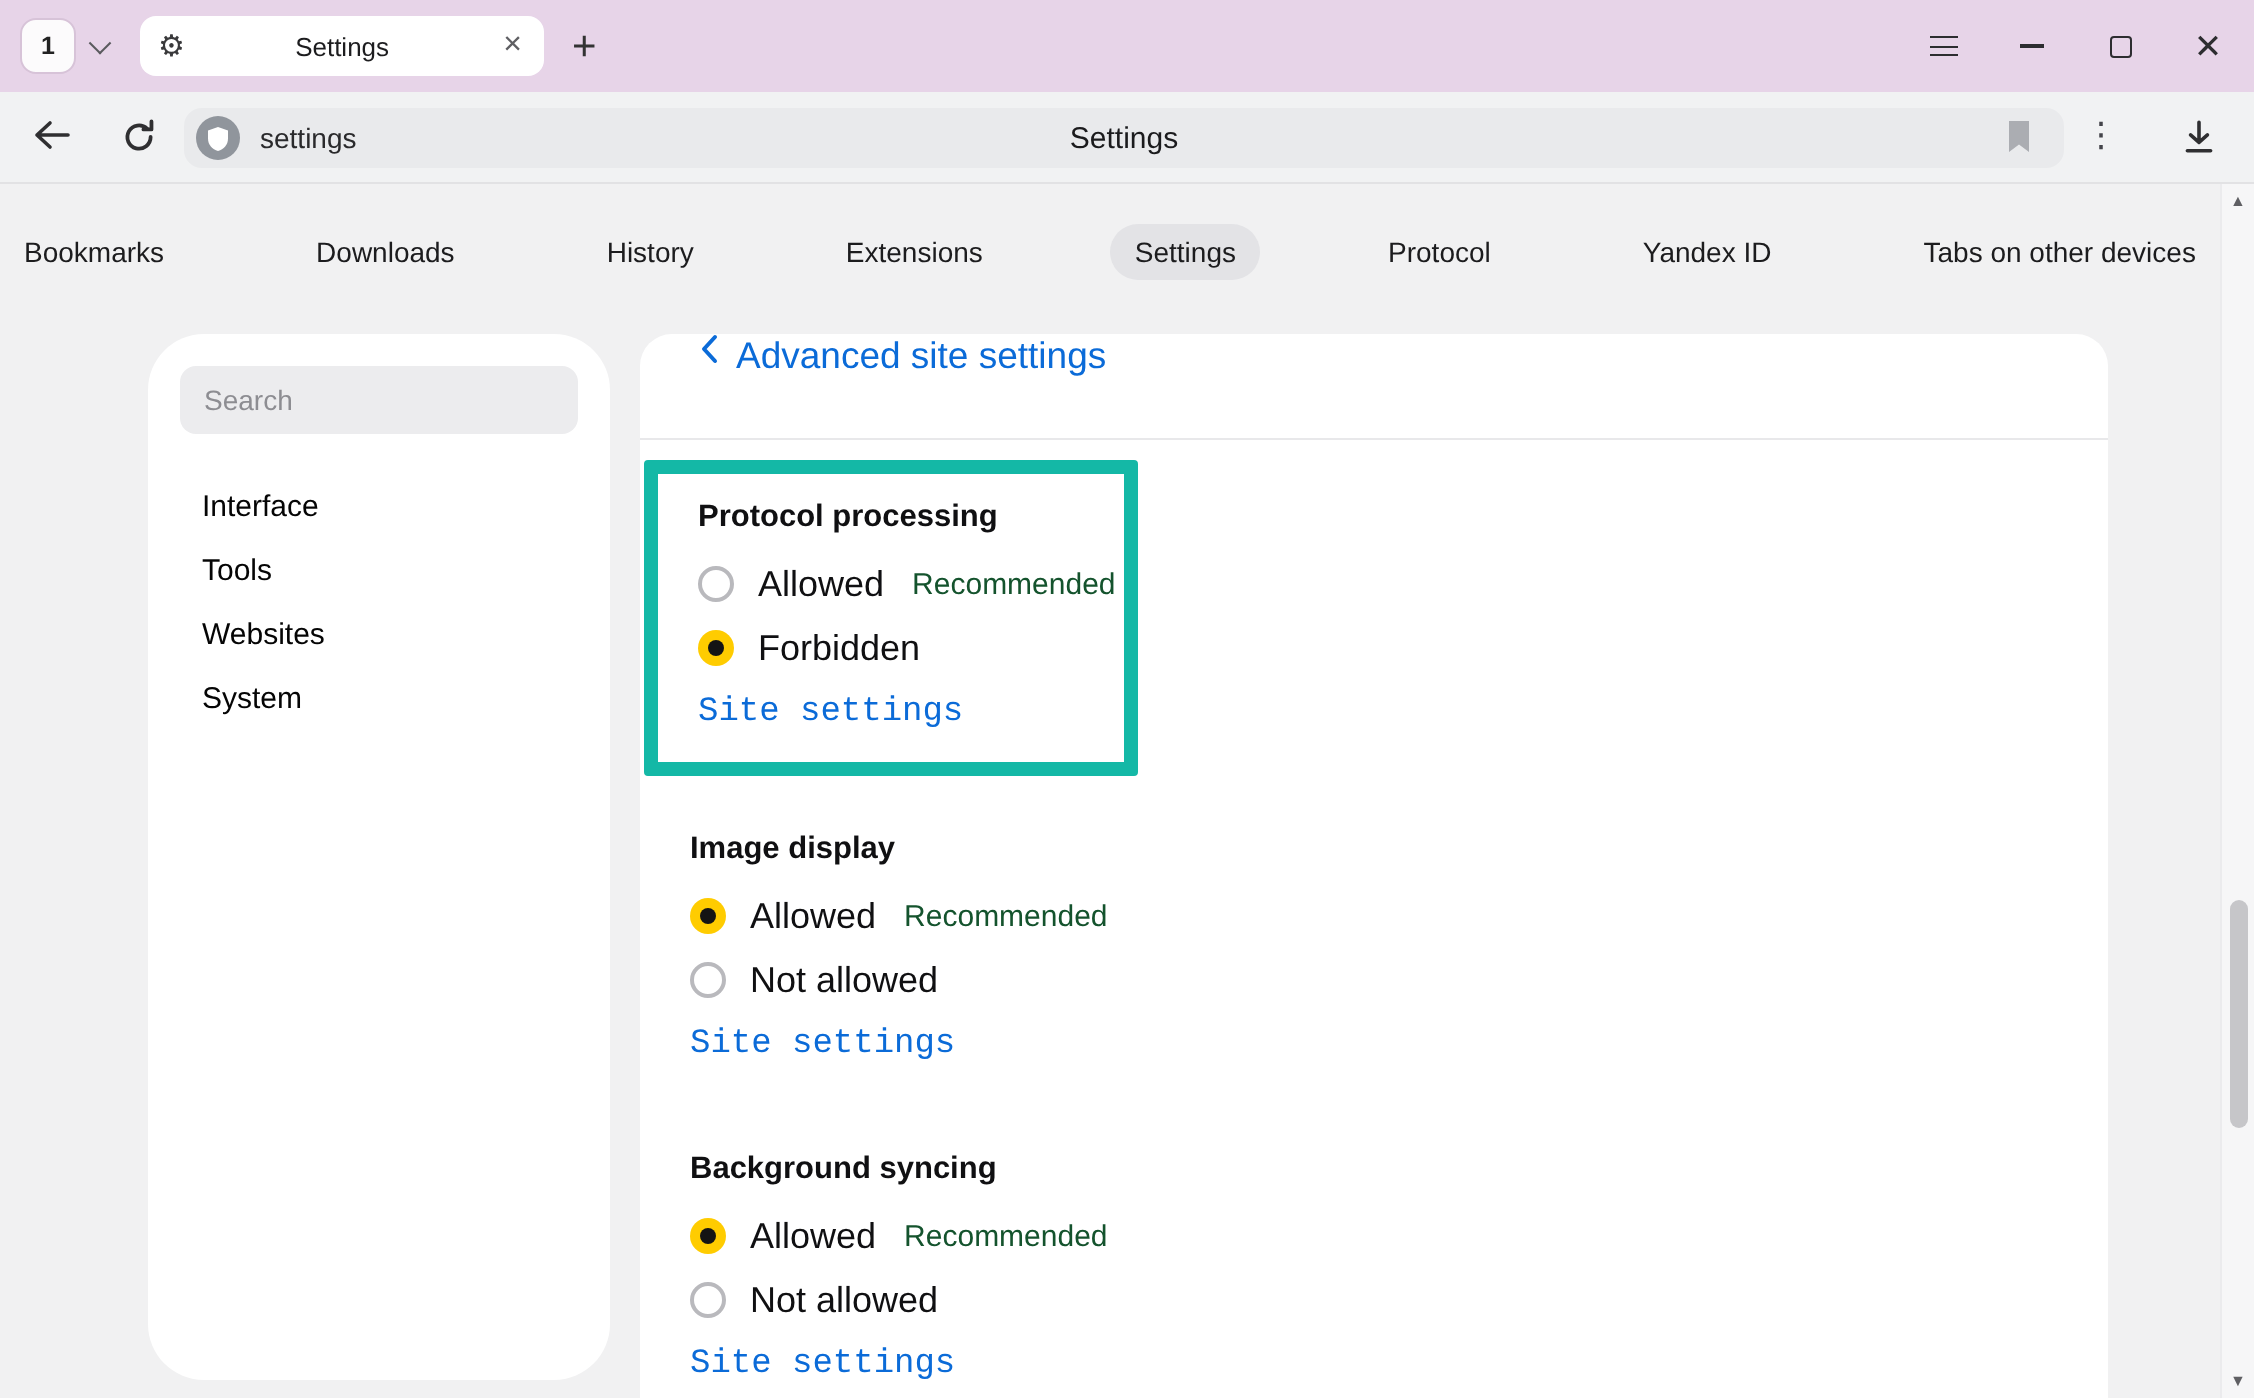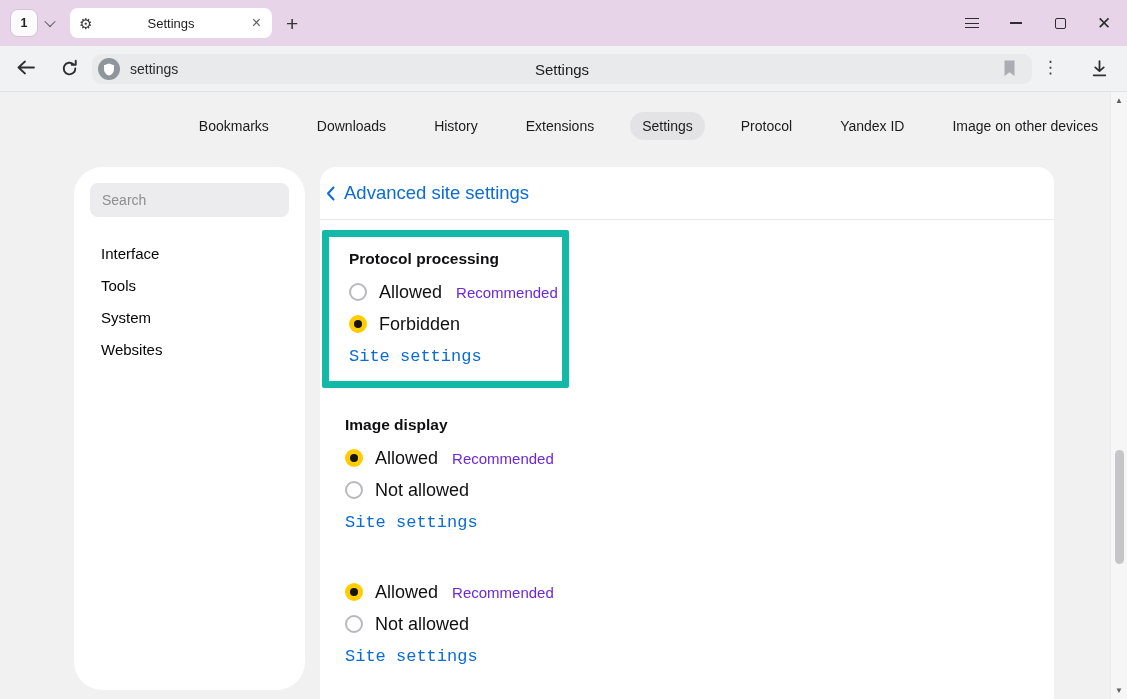--- a/index.html
+++ b/index.html
@@ -44,53 +44,53 @@
   .url-text { margin-left:10px; font-size:14px; color:#2a2a2c; }
   .page-title { position:absolute; left:50%; transform:translateX(-50%);
     font-size:15px; color:#1b1b1d; }
   .bookmark-btn { position:absolute; right:15px; top:5px; cursor:pointer; }
   .kebab-btn { position:absolute; right:68px; top:13px; font-size:17px; color:#44444a;
     cursor:pointer; letter-spacing:0; line-height:1.1; }
   .dl-btn { position:absolute; right:18px; top:13px; cursor:pointer; }
 
   
   .topnav { position:absolute; top:112px; left:0; width:1110px; display:flex;
-    justify-content:flex-end; align-items:center; gap:24px; }
+    justify-content:space-between; align-items:center; gap:24px; }
   .topnav-item { font-size:14px; color:#1c1c1e; padding:6px 12px; border-radius:15px;
     cursor:pointer; white-space:nowrap; }
   .topnav-item.active { background:#e3e3e6; }
 
   .sidebar { position:absolute; left:74px; top:167px; width:231px; height:523px;
     background:#fff; border-radius:28px; padding:16px 27px 0 16px; }
   .search-input { width:199px; height:34px; background:#ececee; border:none;
     border-radius:8px; padding:0 12px; font-size:14px; color:#333;
     font-family:"Liberation Sans", sans-serif; outline:none; }
   .search-input::placeholder { color:#8d8d92; }
   .sidebar-list { margin-top:20px; }
   .sidebar-item { height:32px; display:flex; align-items:center; padding-left:11px;
     font-size:15px; color:#050505; cursor:pointer; border-radius:8px; }
 
   .main { position:absolute; left:320px; top:167px; width:734px; height:560px;
     background:#fff; border-radius:16px; }
-  .main-header { height:53px; display:flex; align-items:center; padding-left:6px;
+  .main-header { height:53px; display:flex; padding-left:30px;
     border-bottom:1px solid #e8e8ea; cursor:pointer; }
   .main-header .hdr-title { margin-left:9px; font-size:18.5px; color:#0b6bd8; }
   .sections { padding:10px 0 0 25px; }
   .section { margin-bottom:44px; }
   .section.highlighted { border:7px solid #14b8a6; border-radius:2px;
     width:247px; margin-left:-23px; padding:13px 10px 15px 20px; margin-bottom:28px; }
   .section-title { font-size:15.5px; font-weight:bold; color:#101012; margin-bottom:8px; }
   .option-row { display:flex; align-items:center; height:32px; cursor:pointer; }
   .radio { width:18px; height:18px; border-radius:50%; border:2px solid #b9b9bd;
     background:#fff; position:relative; flex:0 0 18px; }
   .radio.checked { border:none; background:#ffcc00; }
   .radio.checked::after { content:''; position:absolute; left:5px; top:5px;
     width:8px; height:8px; border-radius:50%; background:#141414; }
   .opt-label { margin-left:12px; font-size:18px; color:#101012; }
-  .opt-note { margin-left:14px; font-size:15px; color:#6d28d9; }
+  .opt-note { margin-left:14px; font-size:15px; color:#14532d; }
   .opt-note:empty { display:none; }
   .section-link { display:inline-block; margin-top:7px; font-size:17px;
     color:#0b6bd8; cursor:pointer;font-family:Liberation Mono, monospace; }
 
   
   .scrollbar { position:absolute; top:92px; right:0; width:17px; height:607px;
     background:#f6f6f7; border-left:1px solid #ebebed; }
   .sb-arrow { position:absolute; left:0; width:16px; text-align:center;
     font-size:8px; color:#5f5f63; cursor:pointer; }
   .sb-up { top:4px; } .sb-down { bottom:4px; }
@@ -165,30 +165,30 @@
 </div>
 
 <div class="topnav">
   <span class="topnav-item">Bookmarks</span>
   <span class="topnav-item">Downloads</span>
   <span class="topnav-item">History</span>
   <span class="topnav-item">Extensions</span>
   <span class="topnav-item active">Settings</span>
   <span class="topnav-item">Protocol</span>
   <span class="topnav-item">Yandex ID</span>
-  <span class="topnav-item">Image on other devices</span>
+  <span class="topnav-item">Tabs on other devices</span>
 </div>
 
 <div class="sidebar">
   <input class="search-input" type="text" placeholder="Search" style="">
   <div class="sidebar-list">
     <div class="sidebar-item">Interface</div>
     <div class="sidebar-item">Tools</div>
+    <div class="sidebar-item">Websites</div>
     <div class="sidebar-item">System</div>
-    <div class="sidebar-item">Websites</div>
   </div>
 </div>
 
 <div class="main">
   <div class="main-header">
     <svg width="9" height="15" viewBox="0 0 9 15">
         <path d="M7.5 1.5 L2 7.5 L7.5 13.5" stroke="#0b6bd8" stroke-width="2" fill="none" stroke-linecap="round" stroke-linejoin="round"></path>
       </svg>
     <span class="hdr-title">Advanced site settings</span>
   </div>
@@ -219,20 +219,21 @@
       </div>
       <div class="option-row">
         <span class="radio"></span>
         <span class="opt-label">Not allowed</span>
 
       </div>
       <span class="section-link">Site settings</span>
     </div>
 
     <div class="section">
+      <div class="section-title">Background syncing</div>
       <div class="option-row">
         <span class="radio checked"></span>
         <span class="opt-label">Allowed</span>
         <span class="opt-note">Recommended</span>
       </div>
       <div class="option-row">
         <span class="radio"></span>
         <span class="opt-label">Not allowed</span>
 
       </div>

